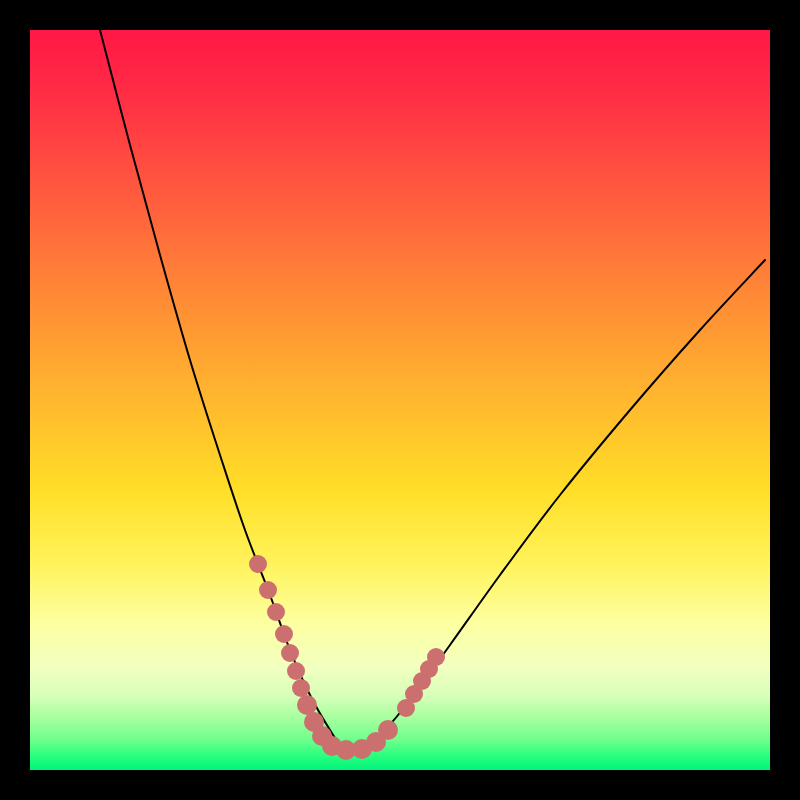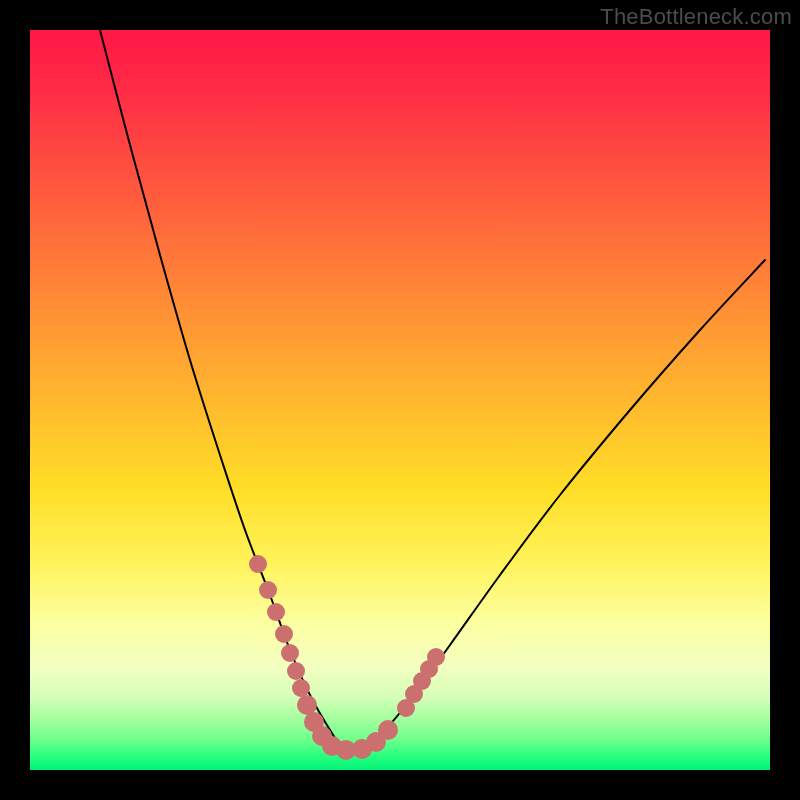--- a/index.html
+++ b/index.html
@@ -95,14 +95,13 @@
           <circle cx="346" cy="712" r="10" class="marker"></circle>
           <circle cx="358" cy="700" r="10" class="marker"></circle>
           <circle cx="376" cy="678" r="9" class="marker"></circle>
           <circle cx="384" cy="664" r="9" class="marker"></circle>
           <circle cx="392" cy="651" r="9" class="marker"></circle>
           <circle cx="399" cy="639" r="9" class="marker"></circle>
           <circle cx="406" cy="627" r="9" class="marker"></circle>
         </g>
     </svg>
   </div>
-  <div class="watermark">TheBottleneck.com</div>
 </div>
 
 </body></html>

